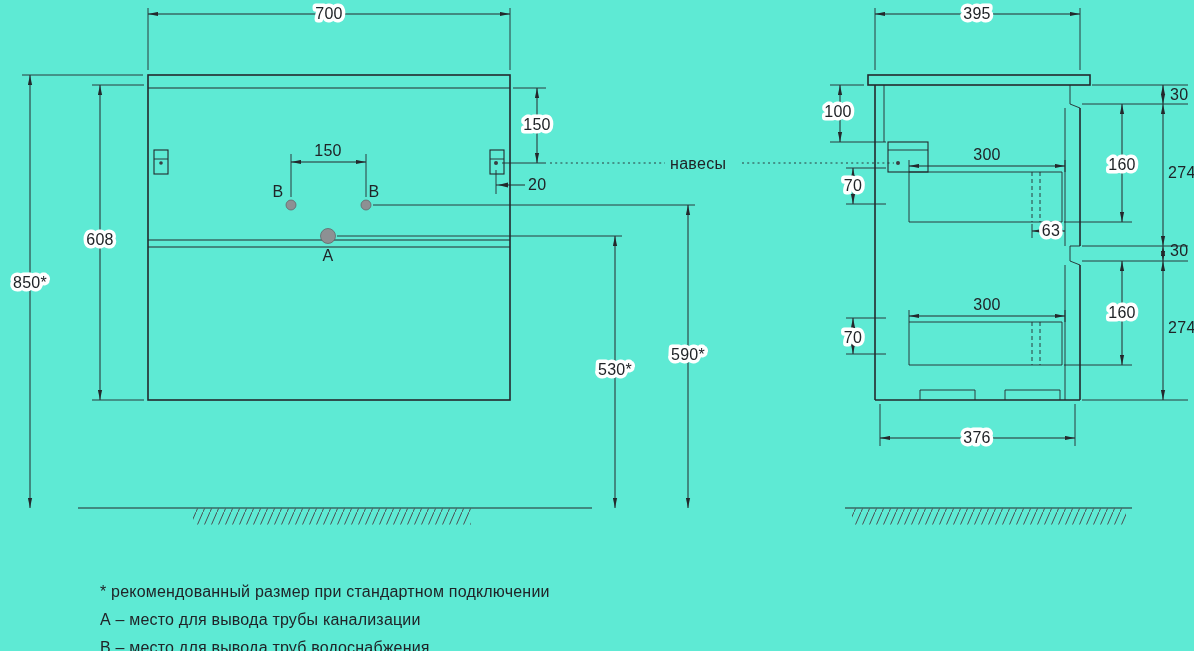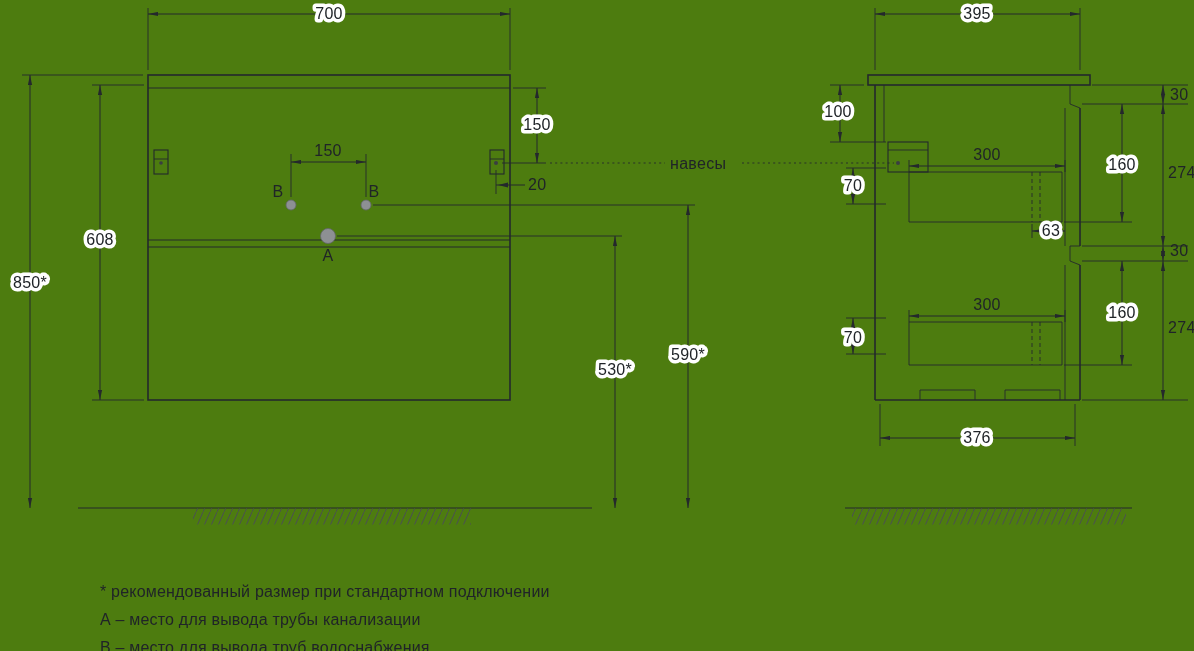--- a/index.html
+++ b/index.html
@@ -1,16 +1,16 @@
 <!DOCTYPE html>
 <html><head>
 <meta charset="utf-8">
 <style>
   html,body{margin:0;padding:0;background:#ffffff;}
-  .stage{width:1194px;height:651px;position:relative;background:#4d7c0f;overflow:hidden;}
+  .stage{width:1194px;height:651px;position:relative;background:#5eead4;overflow:hidden;}
   svg{display:block;}
   .ln{stroke:#24282c;fill:none;}
   .w16{stroke-width:1.6;}
   .w12{stroke-width:1.2;}
   .w11{stroke-width:1.1;}
   .w09{stroke-width:0.9;}
   .dimln{stroke:#24282c;stroke-width:1;fill:none;}
   .extln{stroke:#24282c;stroke-width:0.9;fill:none;}
   .dash{stroke-dasharray:4 3;}
   .dot{stroke-dasharray:2 3.2;}

